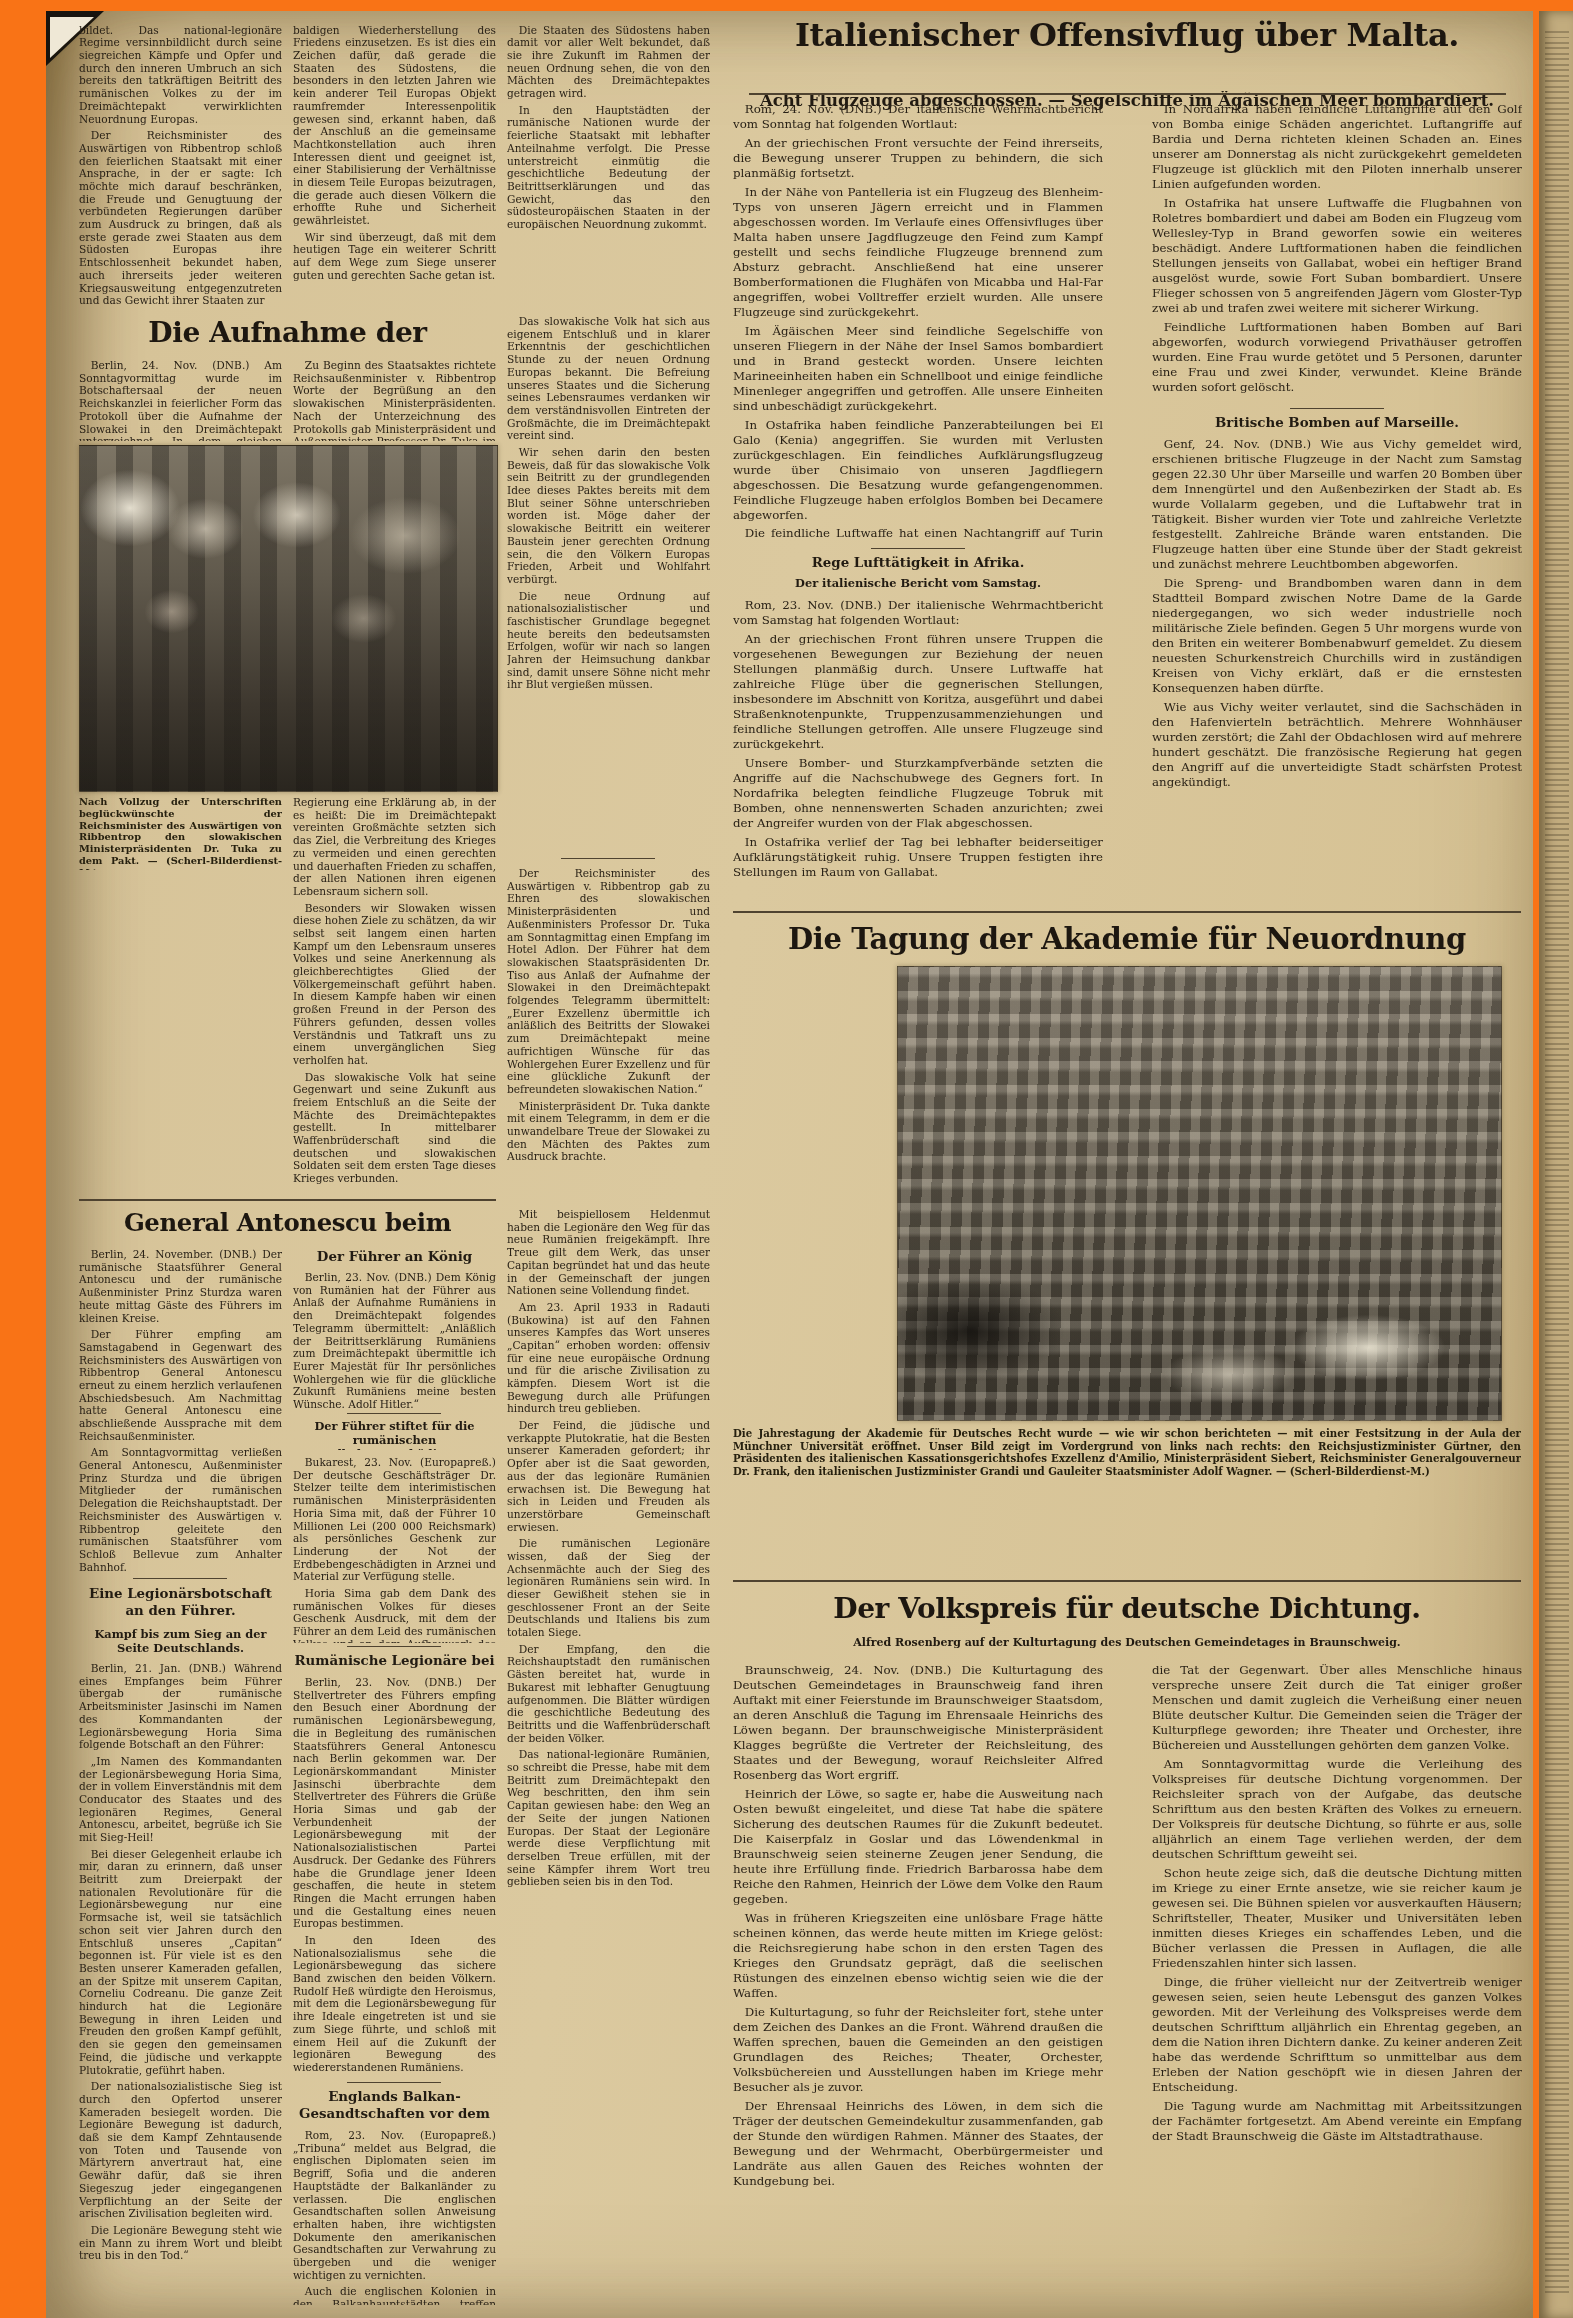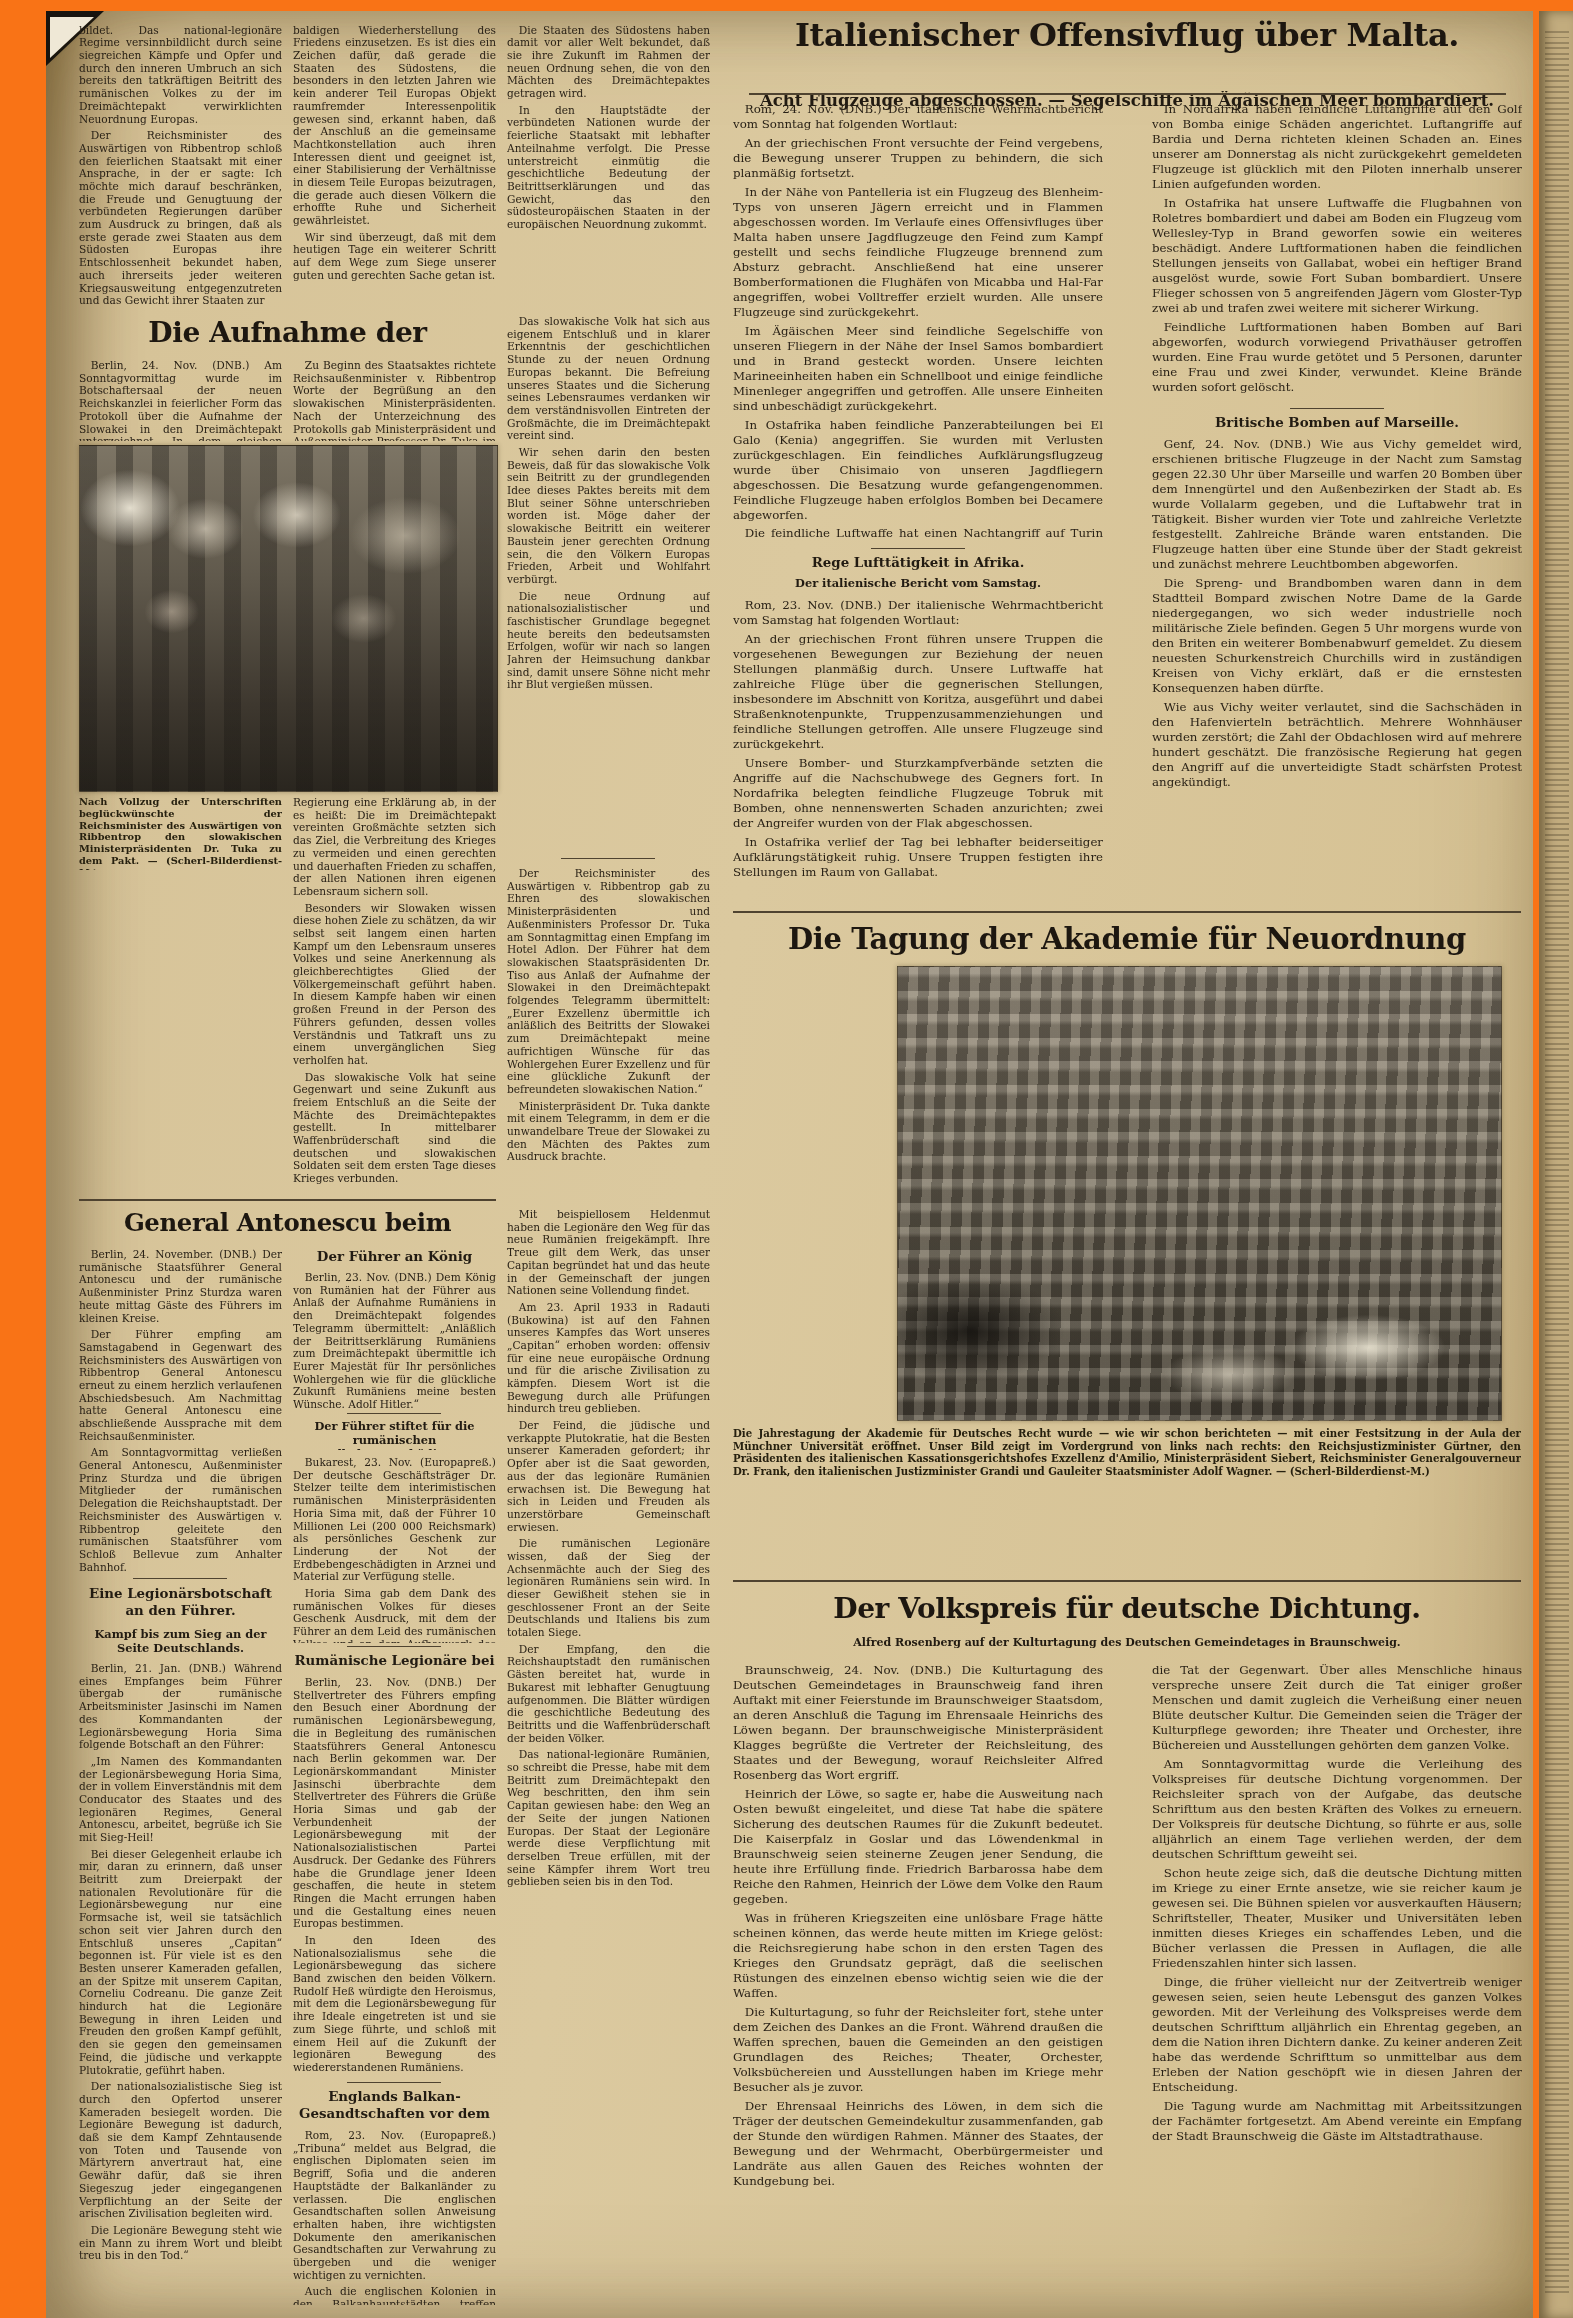--- a/index.html
+++ b/index.html
@@ -72,21 +72,21 @@
   <div class="abs body-l no-first-indent" style="left:79px;top:23.6px;width:203px;height:288px;">
       <p class="para">bildet. Das national-legionäre Regime versinnbildlicht durch seine siegreichen Kämpfe und Opfer und durch den inneren Umbruch an sich bereits den tatkräftigen Beitritt des rumänischen Volkes zu der im Dreimächtepakt verwirklichten Neuordnung Europas.</p>
       <p class="para">Der Reichsminister des Auswärtigen von Ribbentrop schloß den feierlichen Staatsakt mit einer Ansprache, in der er sagte: Ich möchte mich darauf beschränken, die Freude und Genugtuung der verbündeten Regierungen darüber zum Ausdruck zu bringen, daß als erste gerade zwei Staaten aus dem Südosten Europas ihre Entschlossenheit bekundet haben, auch ihrerseits jeder weiteren Kriegsausweitung entgegenzutreten und das Gewicht ihrer Staaten zur</p>
     </div>
   <div class="abs body-l no-first-indent" style="left:293px;top:23.6px;width:203px;height:288px;">
       <p class="para">baldigen Wiederherstellung des Friedens einzusetzen. Es ist dies ein Zeichen dafür, daß gerade die Staaten des Südostens, die besonders in den letzten Jahren wie kein anderer Teil Europas Objekt raumfremder Interessenpolitik gewesen sind, erkannt haben, daß der Anschluß an die gemeinsame Machtkonstellation auch ihren Interessen dient und geeignet ist, einer Stabilisierung der Verhältnisse in diesem Teile Europas beizutragen, die gerade auch diesen Völkern die erhoffte Ruhe und Sicherheit gewährleistet.</p>
       <p class="para">Wir sind überzeugt, daß mit dem heutigen Tage ein weiterer Schritt auf dem Wege zum Siege unserer guten und gerechten Sache getan ist.</p>
     </div>
   <div class="abs body-l" style="left:507px;top:23.6px;width:203px;height:288px;">
       <p class="para">Die Staaten des Südostens haben damit vor aller Welt bekundet, daß sie ihre Zukunft im Rahmen der neuen Ordnung sehen, die von den Mächten des Dreimächtepaktes getragen wird.</p>
-      <p class="para">In den Hauptstädte der verbündeten Nationen wurde der feierliche Staatsakt mit lebhafter Anteilnahme verfolgt. Die Presse unterstreicht einmütig die geschichtliche Bedeutung der Beitrittserklärungen und das Gewicht, das den südosteuropäischen Staaten in der europäischen Neuordnung zukommt.</p>
+      <p class="para">In den Hauptstädten der rumänische Nationen wurde der feierliche Staatsakt mit lebhafter Anteilnahme verfolgt. Die Presse unterstreicht einmütig die geschichtliche Bedeutung der Beitrittserklärungen und das Gewicht, das den südosteuropäischen Staaten in der europäischen Neuordnung zukommt.</p>
     </div>
 
   <div class="abs headline h-slow" style="left:79px;top:315px;width:417px;height:36px;">Die Aufnahme der Slowakei.</div>
 
   <div class="abs body-l" style="left:79px;top:359px;width:203px;height:82px;">
       <p class="para">Berlin, 24. Nov. (DNB.) Am Sonntagvormittag wurde im Botschaftersaal der neuen Reichskanzlei in feierlicher Form das Protokoll über die Aufnahme der Slowakei in den Dreimächtepakt unterzeichnet. In dem gleichen Raume, in dem am Tage zuvor der rumän. Staatsführer General Antonescu sein Land in die Front der Ord-</p>
     </div>
   <div class="abs body-l" style="left:293px;top:359px;width:203px;height:82px;">
       <p class="para">Zu Beginn des Staatsaktes richtete Reichsaußenminister v. Ribbentrop Worte der Begrüßung an den slowakischen Ministerpräsidenten. Nach der Unterzeichnung des Protokolls gab Ministerpräsident und Außenminister Professor Dr. Tuka im Namen der slowakischen</p>
     </div>
@@ -166,21 +166,21 @@
       <p class="para">Der Empfang, den die Reichshauptstadt den rumänischen Gästen bereitet hat, wurde in Bukarest mit lebhafter Genugtuung aufgenommen. Die Blätter würdigen die geschichtliche Bedeutung des Beitritts und die Waffenbrüderschaft der beiden Völker.</p>
       <p class="para">Das national-legionäre Rumänien, so schreibt die Presse, habe mit dem Beitritt zum Dreimächtepakt den Weg beschritten, den ihm sein Capitan gewiesen habe: den Weg an der Seite der jungen Nationen Europas. Der Staat der Legionäre werde diese Verpflichtung mit derselben Treue erfüllen, mit der seine Kämpfer ihrem Wort treu geblieben seien bis in den Tod.</p>
     </div>
 
   <div class="abs headline h-malta" style="left:733px;top:15.7px;width:788px;height:41px;">Italienischer Offensivflug über Malta.</div>
   <div class="abs subheadline s-malta" style="left:733px;top:63px;width:788px;height:23.6px;margin-top:28px;">Acht Flugzeuge abgeschossen. — Segelschiffe im Ägäischen Meer bombardiert.</div>
   <div class="abs rule" style="left:749px;top:93px;width:757px;"></div>
 
   <div class="abs body-r" style="left:733px;top:102px;width:370px;height:441px;">
       <p class="para">Rom, 24. Nov. (DNB.) Der italienische Wehrmachtbericht vom Sonntag hat folgenden Wortlaut:</p>
-      <p class="para">An der griechischen Front versuchte der Feind vergebens, die Bewegung unserer Truppen zu behindern, die sich planmäßig fortsetzt.</p>
+      <p class="para">An der griechischen Front versuchte der Feind ihrerseits, die Bewegung unserer Truppen zu behindern, die sich planmäßig fortsetzt.</p>
       <p class="para">In der Nähe von Pantelleria ist ein Flugzeug des Blenheim-Typs von unseren Jägern erreicht und in Flammen abgeschossen worden. Im Verlaufe eines Offensivfluges über Malta haben unsere Jagdflugzeuge den Feind zum Kampf gestellt und sechs feindliche Flugzeuge brennend zum Absturz gebracht. Anschließend hat eine unserer Bomberformationen die Flughäfen von Micabba und Hal-Far angegriffen, wobei Volltreffer erzielt wurden. Alle unsere Flugzeuge sind zurückgekehrt.</p>
       <p class="para">Im Ägäischen Meer sind feindliche Segelschiffe von unseren Fliegern in der Nähe der Insel Samos bombardiert und in Brand gesteckt worden. Unsere leichten Marineeinheiten haben ein Schnellboot und einige feindliche Minenleger angegriffen und getroffen. Alle unsere Einheiten sind unbeschädigt zurückgekehrt.</p>
       <p class="para">In Ostafrika haben feindliche Panzerabteilungen bei El Galo (Kenia) angegriffen. Sie wurden mit Verlusten zurückgeschlagen. Ein feindliches Aufklärungsflugzeug wurde über Chisimaio von unseren Jagdfliegern abgeschossen. Die Besatzung wurde gefangengenommen. Feindliche Flugzeuge haben erfolglos Bomben bei Decamere abgeworfen.</p>
       <p class="para">Die feindliche Luftwaffe hat einen Nachtangriff auf Turin und auf Ligurien durchgeführt und dabei Bomben, Brandbomben und Leuchtraketen abgeworfen. Weder Opfer noch Sachschaden.</p>
     </div>
 
   <div class="abs divider" style="left:871px;top:548px;"></div>
   <div class="abs subheadline s-small" style="left:733px;top:554px;width:370px;height:19px;">Rege Lufttätigkeit in Afrika.</div>
   <div class="abs subheadline s-xs" style="left:733px;top:576px;width:370px;height:15.7px;">Der italienische Bericht vom Samstag.</div>
   <div class="abs body-r" style="left:733px;top:598px;width:370px;height:307px;">

